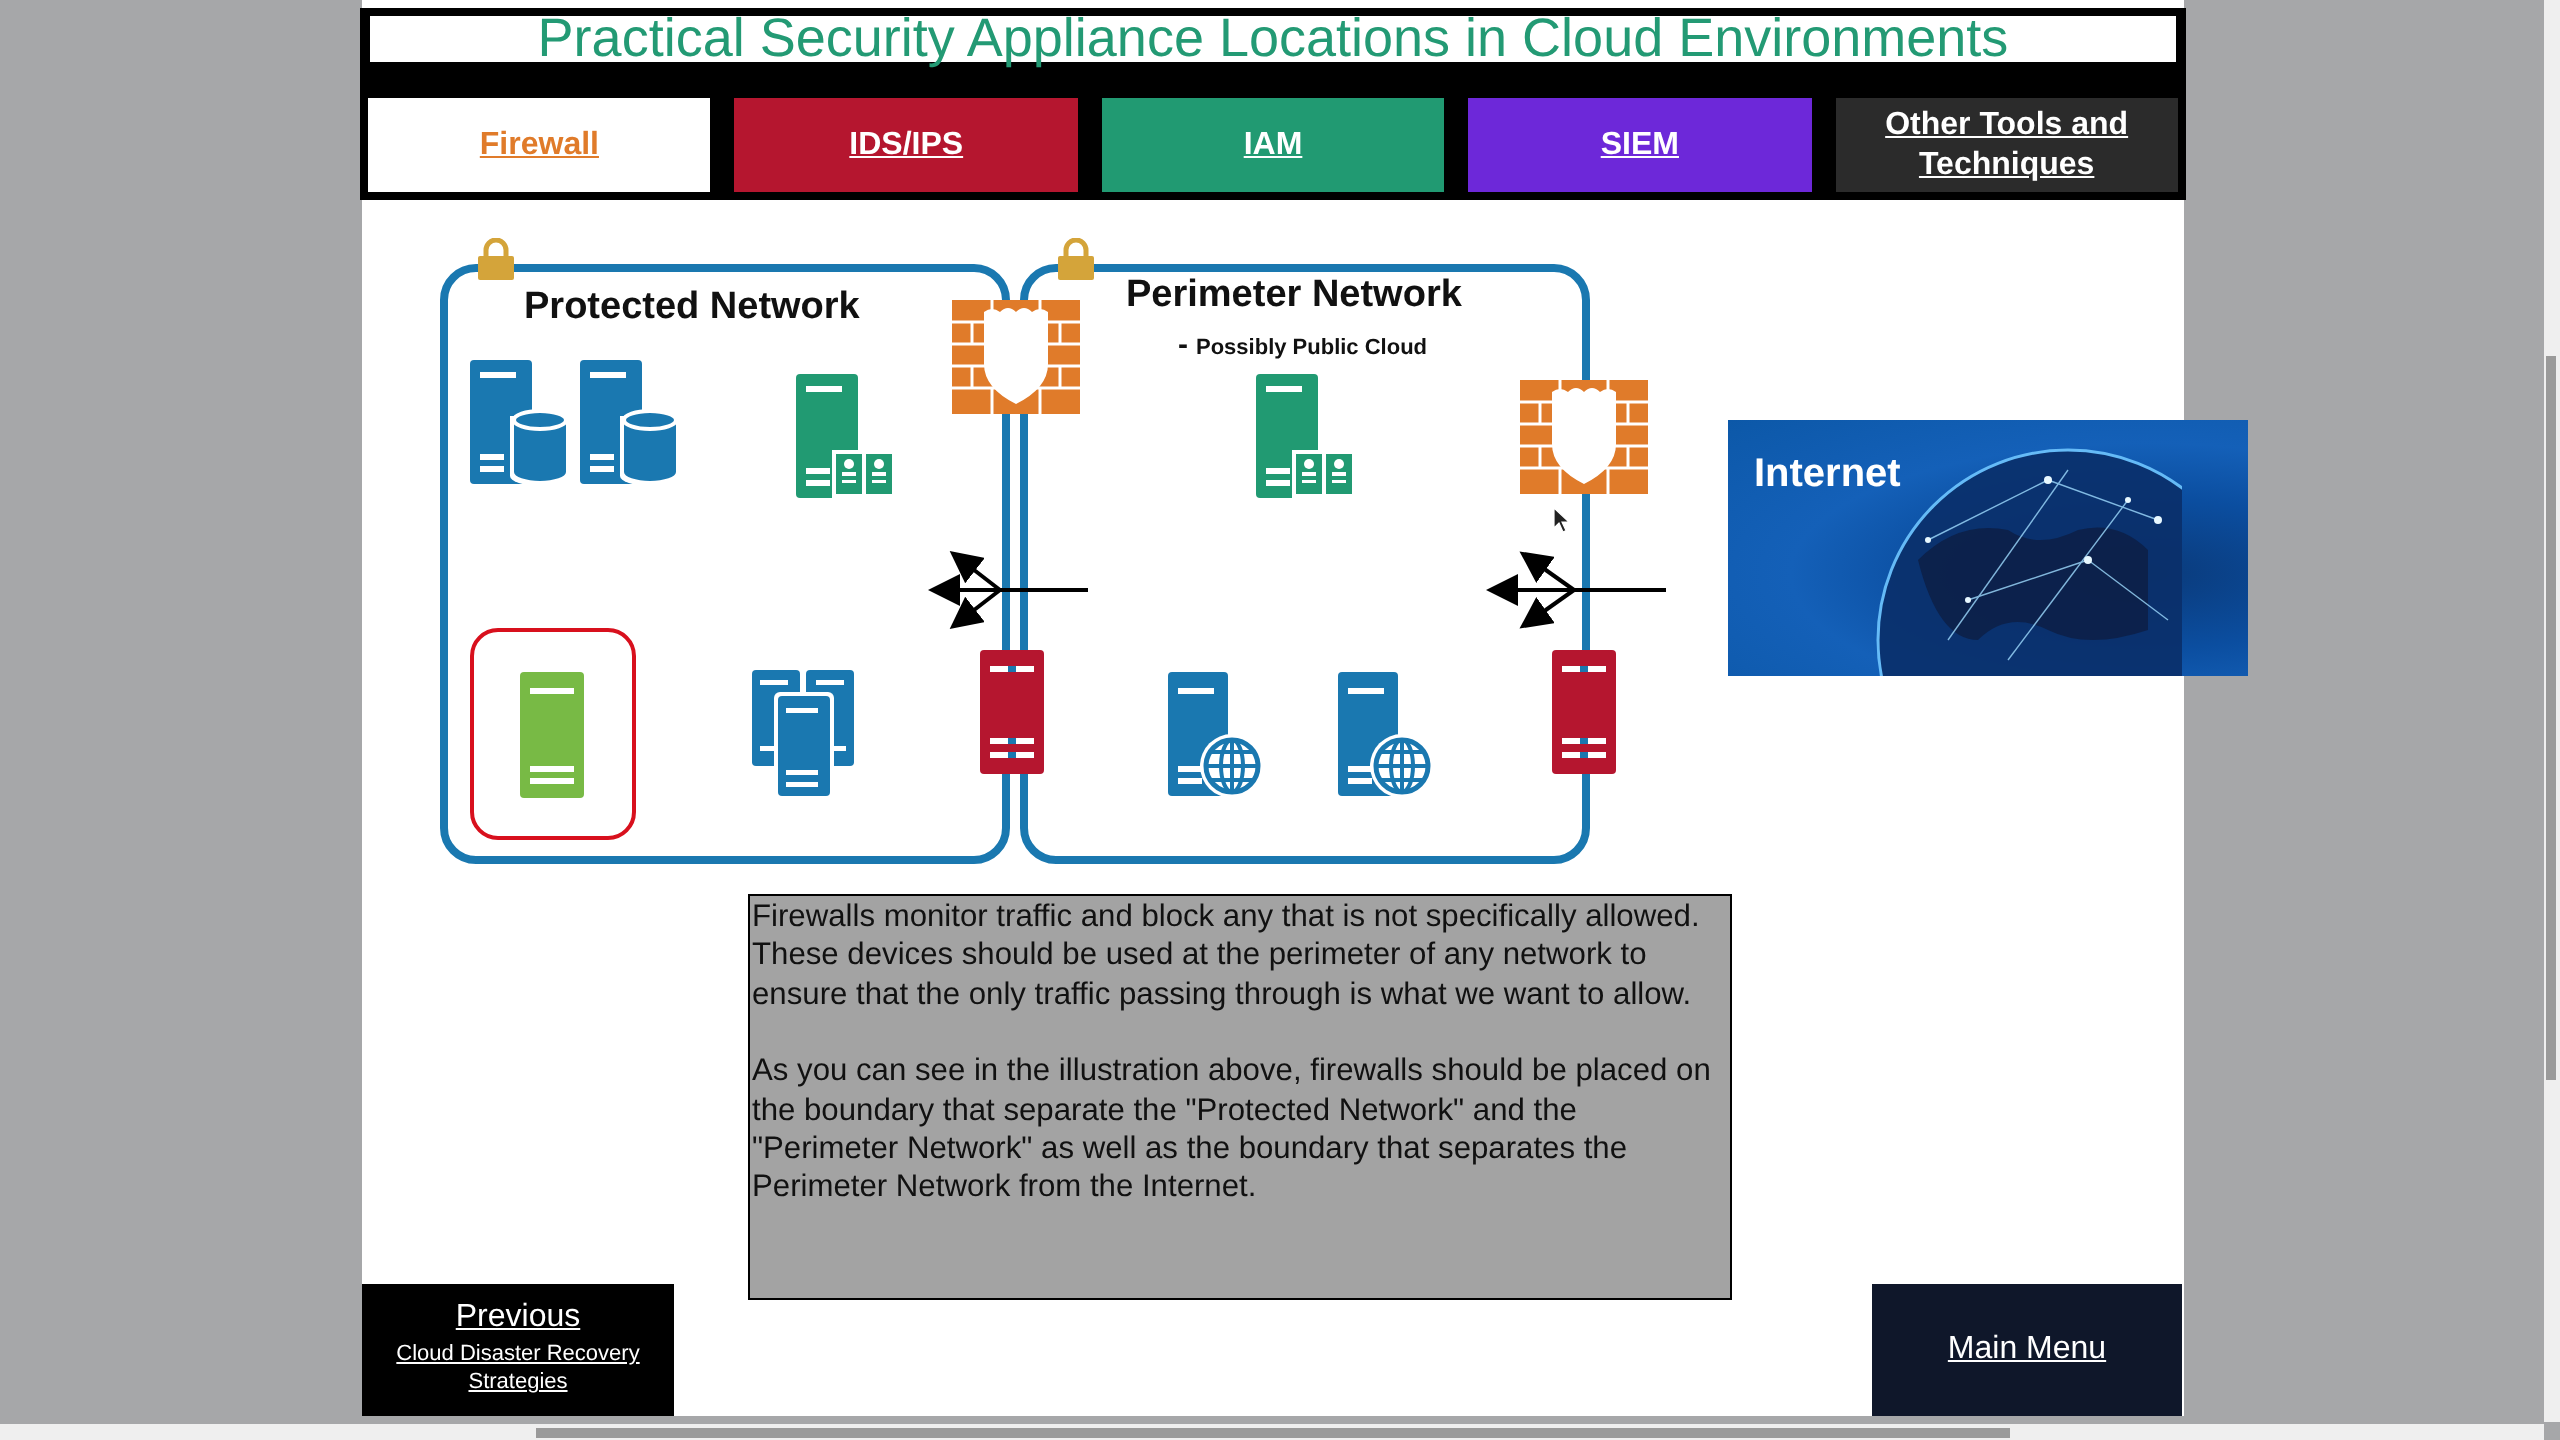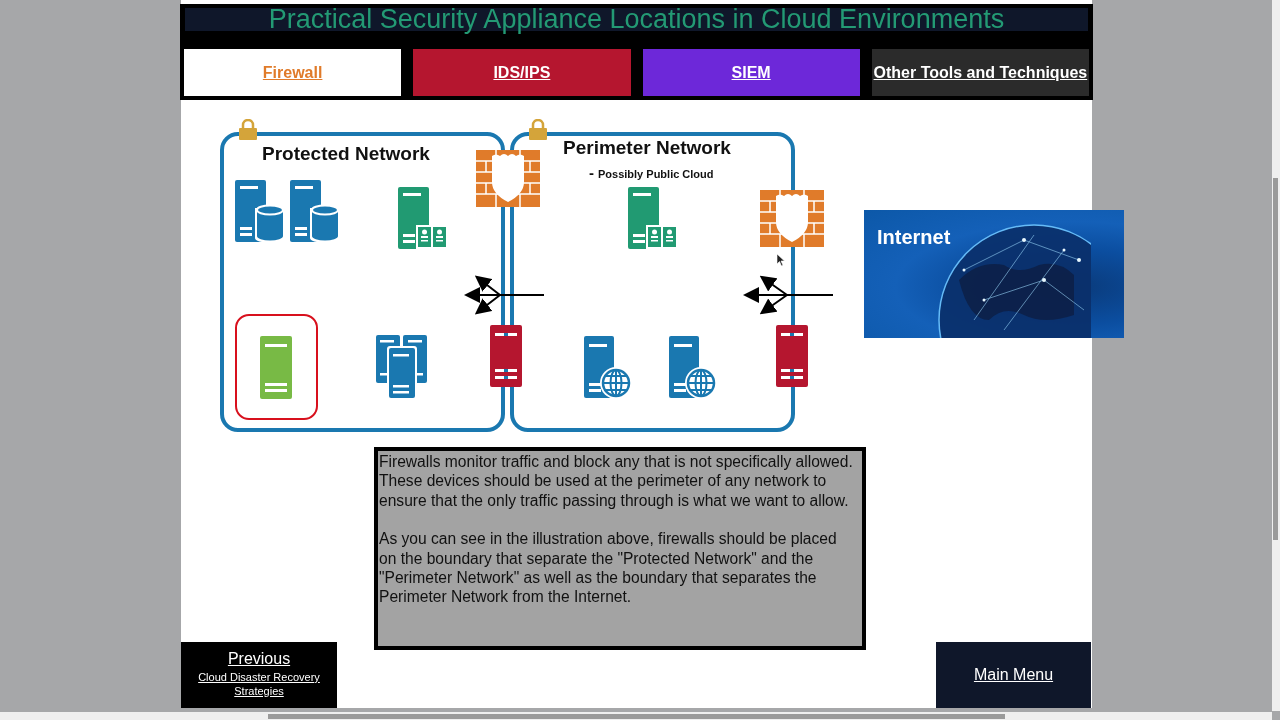--- a/index.html
+++ b/index.html
@@ -1,34 +1,34 @@
 <!DOCTYPE html>
 <html><head>
 <meta charset="utf-8">
 <style>
   html, body { margin:0; padding:0; }
   body { width:1280px; height:720px; background:#a6a7a9; position:relative; overflow:hidden; font-family:"Liberation Sans", sans-serif; }
   .page { position:absolute; left:181px; top:0; width:911px; height:708px; background:#ffffff; }
   .header { position:absolute; left:180px; top:4px; width:913px; height:96px; background:#000; }
-  .title-bar { position:absolute; left:5px; top:4px; width:903px; height:23px; background:#0f172a; display:flex; align-items:center; justify-content:center; }
+  .title-bar { position:absolute; left:5px; top:4px; width:903px; height:23px; background:#ffffff; display:flex; align-items:center; justify-content:center; }
   .title { color:#239a74; font-size:27px; letter-spacing:0; }
   .tabs { position:absolute; left:4px; top:45px; width:905px; height:47px; display:flex; gap:12px; }
   .tab { flex:1; display:flex; align-items:center; justify-content:center; text-align:center; font-size:16px; font-weight:bold; text-decoration:underline; cursor:pointer; line-height:20px; }
   .tab.firewall { background:#fff; color:#e07b2a; }
   .tab.ids { background:#b5162f; color:#fff; }
   .tab.iam { background:#219a72; color:#fff; }
   .tab.siem { background:#6d28d9; color:#fff; }
   .tab.other { background:#2b2b2b; color:#fff; }
 
   .net-box { position:absolute; border:4px solid #1a78b0; border-radius:18px; box-sizing:border-box; }
   .net-label { position:absolute; font-weight:bold; color:#111; }
   .lock { position:absolute; width:20px; height:22px; }
 
   .icon { position:absolute; }
-  .desc { position:absolute; left:374px; top:447px; width:492px; height:203px; box-sizing:border-box; background:#a3a3a3; border:4px solid #000000; padding:1px 6px 0 1px; color:#111; font-size:15.6px; line-height:19.4px; }
+  .desc { position:absolute; left:374px; top:447px; width:492px; height:203px; box-sizing:border-box; background:#a3a3a3; border:1px solid #000000; padding:1px 6px 0 1px; color:#111; font-size:15.6px; line-height:19.4px; }
   .desc p { margin:0 0 19px 0; }
 
   .internet { position:absolute; left:864px; top:210px; width:227px; height:128px; overflow:hidden; background:radial-gradient(ellipse at 80% 60%, #0a3a7a 0%, #0b4ea0 35%, #1460b8 60%, #0c58a8 100%);padding-left:33px; }
   .internet-label { position:absolute; left:13px; top:16px; color:#fff; font-size:20px; font-weight:bold; }
 
   .nav-prev { position:absolute; left:181px; top:642px; width:156px; height:66px; background:#000000; color:#fff; text-align:center; cursor:pointer; }
   .nav-prev .big { display:block; margin-top:8px; font-size:16px; text-decoration:underline; }
   .nav-prev .small { display:block; margin-top:2px; font-size:11px; line-height:14px; text-decoration:underline; }
   .nav-main { position:absolute; left:936px; top:642px; width:155px; height:66px; background:#0f172a; color:#fff; display:flex; align-items:center; justify-content:center; font-size:16px; text-decoration:underline; cursor:pointer; }
 
@@ -43,20 +43,21 @@
 
 <div class="page"></div>
 
 <div class="header">
   <div class="title-bar">
     <span class="title">Practical Security Appliance Locations in Cloud Environments</span>
   </div>
   <div class="tabs">
     <div class="tab firewall">Firewall</div>
     <div class="tab ids">IDS/IPS</div>
+    <div class="tab iam">IAM</div>
     <div class="tab siem">SIEM</div>
     <div class="tab other">Other Tools and Techniques</div>
   </div>
 </div>
 
 <div class="net-box" style="left:220px;top:132px;width:285px;height:300px;"></div>
 <div class="net-label" style="left:262px;top:143px;font-size:19px;">Protected Network</div>
 
 <div class="net-box" style="left:510px;top:132px;width:285px;height:300px;"></div>
 <div class="net-label" style="left:563px;top:137px;font-size:19px;">Perimeter Network</div>

